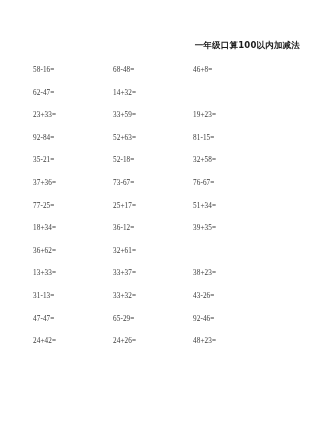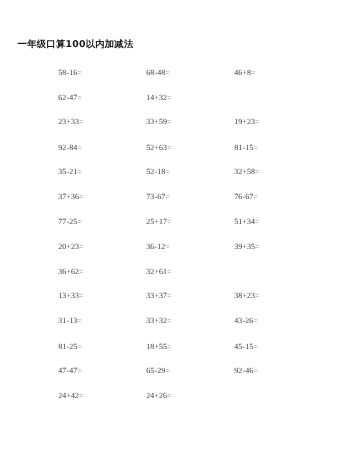--- a/index.html
+++ b/index.html
@@ -15,33 +15,33 @@
   }
   .page {
     position: relative;
     width: 300px;
     height: 424px;
     box-sizing: border-box;
     padding: 0;
     background: #ffffff;
   }
   .worksheet-title {
-    text-align: left;
+    text-align: right;
     font-size: 8.5px;
     font-weight: 600;
     color: #1a1a1a;
     letter-spacing: 0.2px;
-    margin: 16px;
-    padding-top: 20px;
+    margin: 0;
+    padding-top: 40px;
     line-height: 10px;
     font-family: "DejaVu Sans", "Liberation Sans", sans-serif;
   }
   .problem-grid {
     margin-top: 16px;
-    padding-left: 53px;
+    padding-left: 33px;
     padding-right: 24px;
   }
   .problem-row {
     display: flex;
     flex-direction: row;
     height: 22.6px;
     align-items: flex-start;
   }
   .problem-cell {
     width: 80px;
@@ -101,21 +101,21 @@
       <div class="problem-cell col-3">76-67=</div>
     </div>
 
     <div class="problem-row">
       <div class="problem-cell col-1">77-25=</div>
       <div class="problem-cell col-2">25+17=</div>
       <div class="problem-cell col-3">51+34=</div>
     </div>
 
     <div class="problem-row">
-      <div class="problem-cell col-1">20+23=</div>
+      <div class="problem-cell col-1">18+34=</div>
       <div class="problem-cell col-2">36-12=</div>
       <div class="problem-cell col-3">39+35=</div>
     </div>
 
     <div class="problem-row">
       <div class="problem-cell col-2">36+62=</div>
       <div class="problem-cell col-3">32+61=</div>
     </div>
 
     <div class="problem-row">
@@ -123,31 +123,27 @@
       <div class="problem-cell col-2">33+37=</div>
       <div class="problem-cell col-3">38+23=</div>
     </div>
 
     <div class="problem-row">
       <div class="problem-cell col-1">31-13=</div>
       <div class="problem-cell col-2">33+32=</div>
       <div class="problem-cell col-3">43-26=</div>
     </div>
 
-    <div class="problem-row">
-      <div class="problem-cell col-1">81-25=</div>
-      <div class="problem-cell col-2">18+55=</div>
-      <div class="problem-cell col-3">45-15=</div>
-    </div>
 
     <div class="problem-row">
       <div class="problem-cell col-1">47-47=</div>
       <div class="problem-cell col-2">65-29=</div>
       <div class="problem-cell col-3">92-46=</div>
     </div>
 
     <div class="problem-row">
       <div class="problem-cell col-1">24+42=</div>
       <div class="problem-cell col-2">24+26=</div>
+      <div class="problem-cell col-3">48+23=</div>
     </div>
 
   </div>
 </div>
 
 </body></html>

